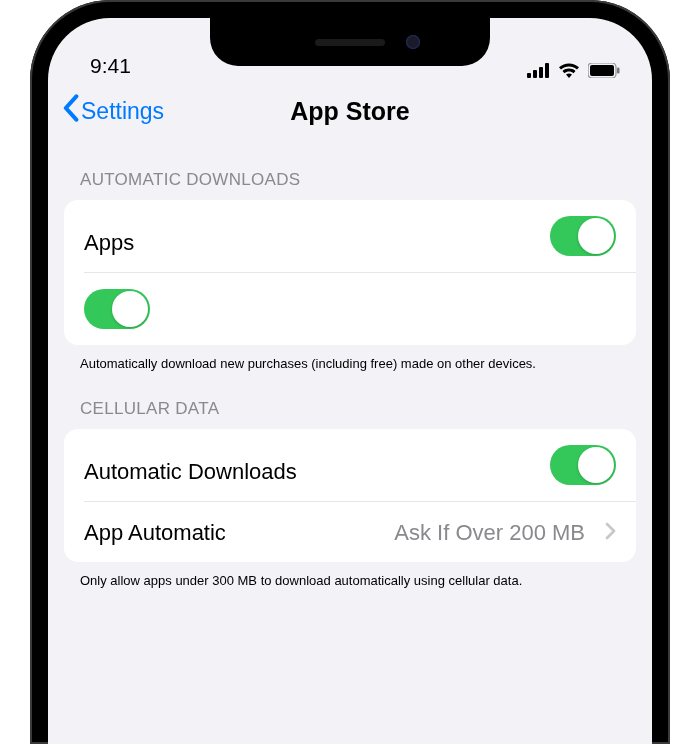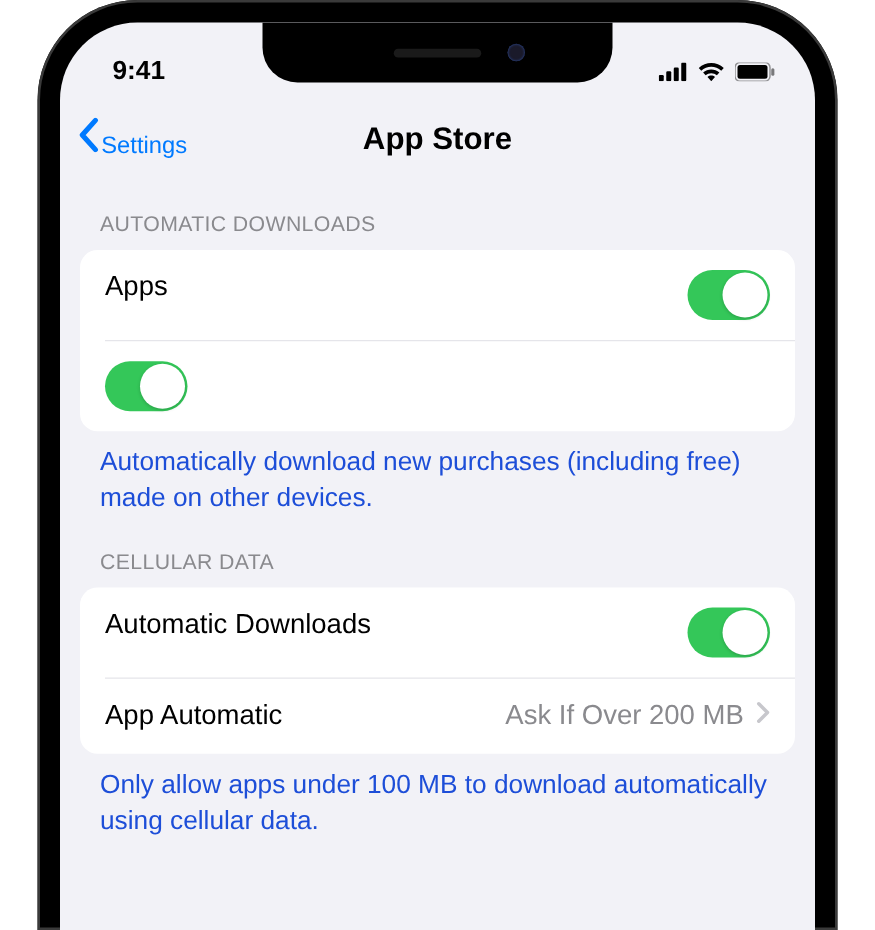--- a/index.html
+++ b/index.html
@@ -66,40 +66,40 @@
       background: #1a1a2a;
       border-radius: 50%;
       position: absolute;
       right: 70px;
       box-shadow: inset 0 0 2px #3355aa;
     }
     .status-bar {
       height: 60px;
       display: flex;
       justify-content: space-between;
-      align-items: center;
+      align-items: flex-end;
       padding: 18px 32px 0 42px;
-      font-weight: 700;
+      font-weight: 400;
       font-size: 21px;
       color: #000;
     }
     .status-right { display: flex; align-items: center; gap: 8px; }
     .signal-icon, .wifi-icon, .battery-icon { display: inline-flex; align-items: center; }
     .nav-bar {
       height: 66px;
       display: flex;
       align-items: center;
       position: relative;
       padding: 0 14px;
     }
     .back-btn {
       display: flex;
-      align-items: flex-end;
+      align-items: center;
       color: #007aff;
-      font-size: 19px;
+      font-size: 23px;
       gap: 2px;
       cursor: pointer;
     }
     .nav-title {
       position: absolute;
       left: 50%;
       transform: translateX(-50%);
       font-size: 25px;
       font-weight: 600;
       color: #000;
@@ -115,32 +115,32 @@
       text-transform: uppercase;
     }
     .list-group {
       background: #fff;
       margin: 0 16px;
       border-radius: 14px;
       overflow: hidden;
     }
     .list-row {
       display: flex;
-      align-items: flex-start;
+      align-items: flex-end;
       justify-content: space-between;
       padding: 16px 20px;
       font-size: 22px;
       color: #000;
       min-height: 60px;
     }
     .row-sep { height: 1px; background: #e5e5ea; margin-left: 20px; }
     .row-detail {
       display: flex;
       align-items: center;
-      gap: 10px;
+      gap: 20px;
       color: #8a8a8e;
       font-size: 22px;
     }
     .toggle {
       width: 66px;
       height: 40px;
       background: #34c759;
       border-radius: 20px;
       position: relative;
       cursor: pointer;
@@ -151,22 +151,22 @@
       position: absolute;
       width: 36px;
       height: 36px;
       background: #fff;
       border-radius: 50%;
       top: 2px;
       right: 2px;
       box-shadow: 0 1px 3px rgba(0,0,0,0.2);
     }
     .section-footer {
-      font-size: 21px;
-      color: #1d4ed8;
+      font-size: 13px;
+      color: #000000;
       padding: 10px 32px 0 32px;
       line-height: 1.4;
     }
     .chevron-right {
       color: #c7c7cc;
     }
   </style>
 </head>
 <body>
 
@@ -242,17 +242,17 @@
           <div class="row-detail">
             <span>Ask If Over 200 MB</span>
             <span class="chevron-right">
               <svg width="11" height="18" viewBox="0 0 11 18">
                   <path d="M2 2 L9 9 L2 16" stroke="#c7c7cc" stroke-width="2.8" fill="none" stroke-linecap="round" stroke-linejoin="round"></path>
                 </svg>
             </span>
           </div>
         </div>
       </div>
-      <div class="section-footer">Only allow apps under 100 MB to download automatically using cellular data.</div>
+      <div class="section-footer">Only allow apps under 300 MB to download automatically using cellular data.</div>
     </div>
 
   </div>
 </div>
 
 </body></html>

